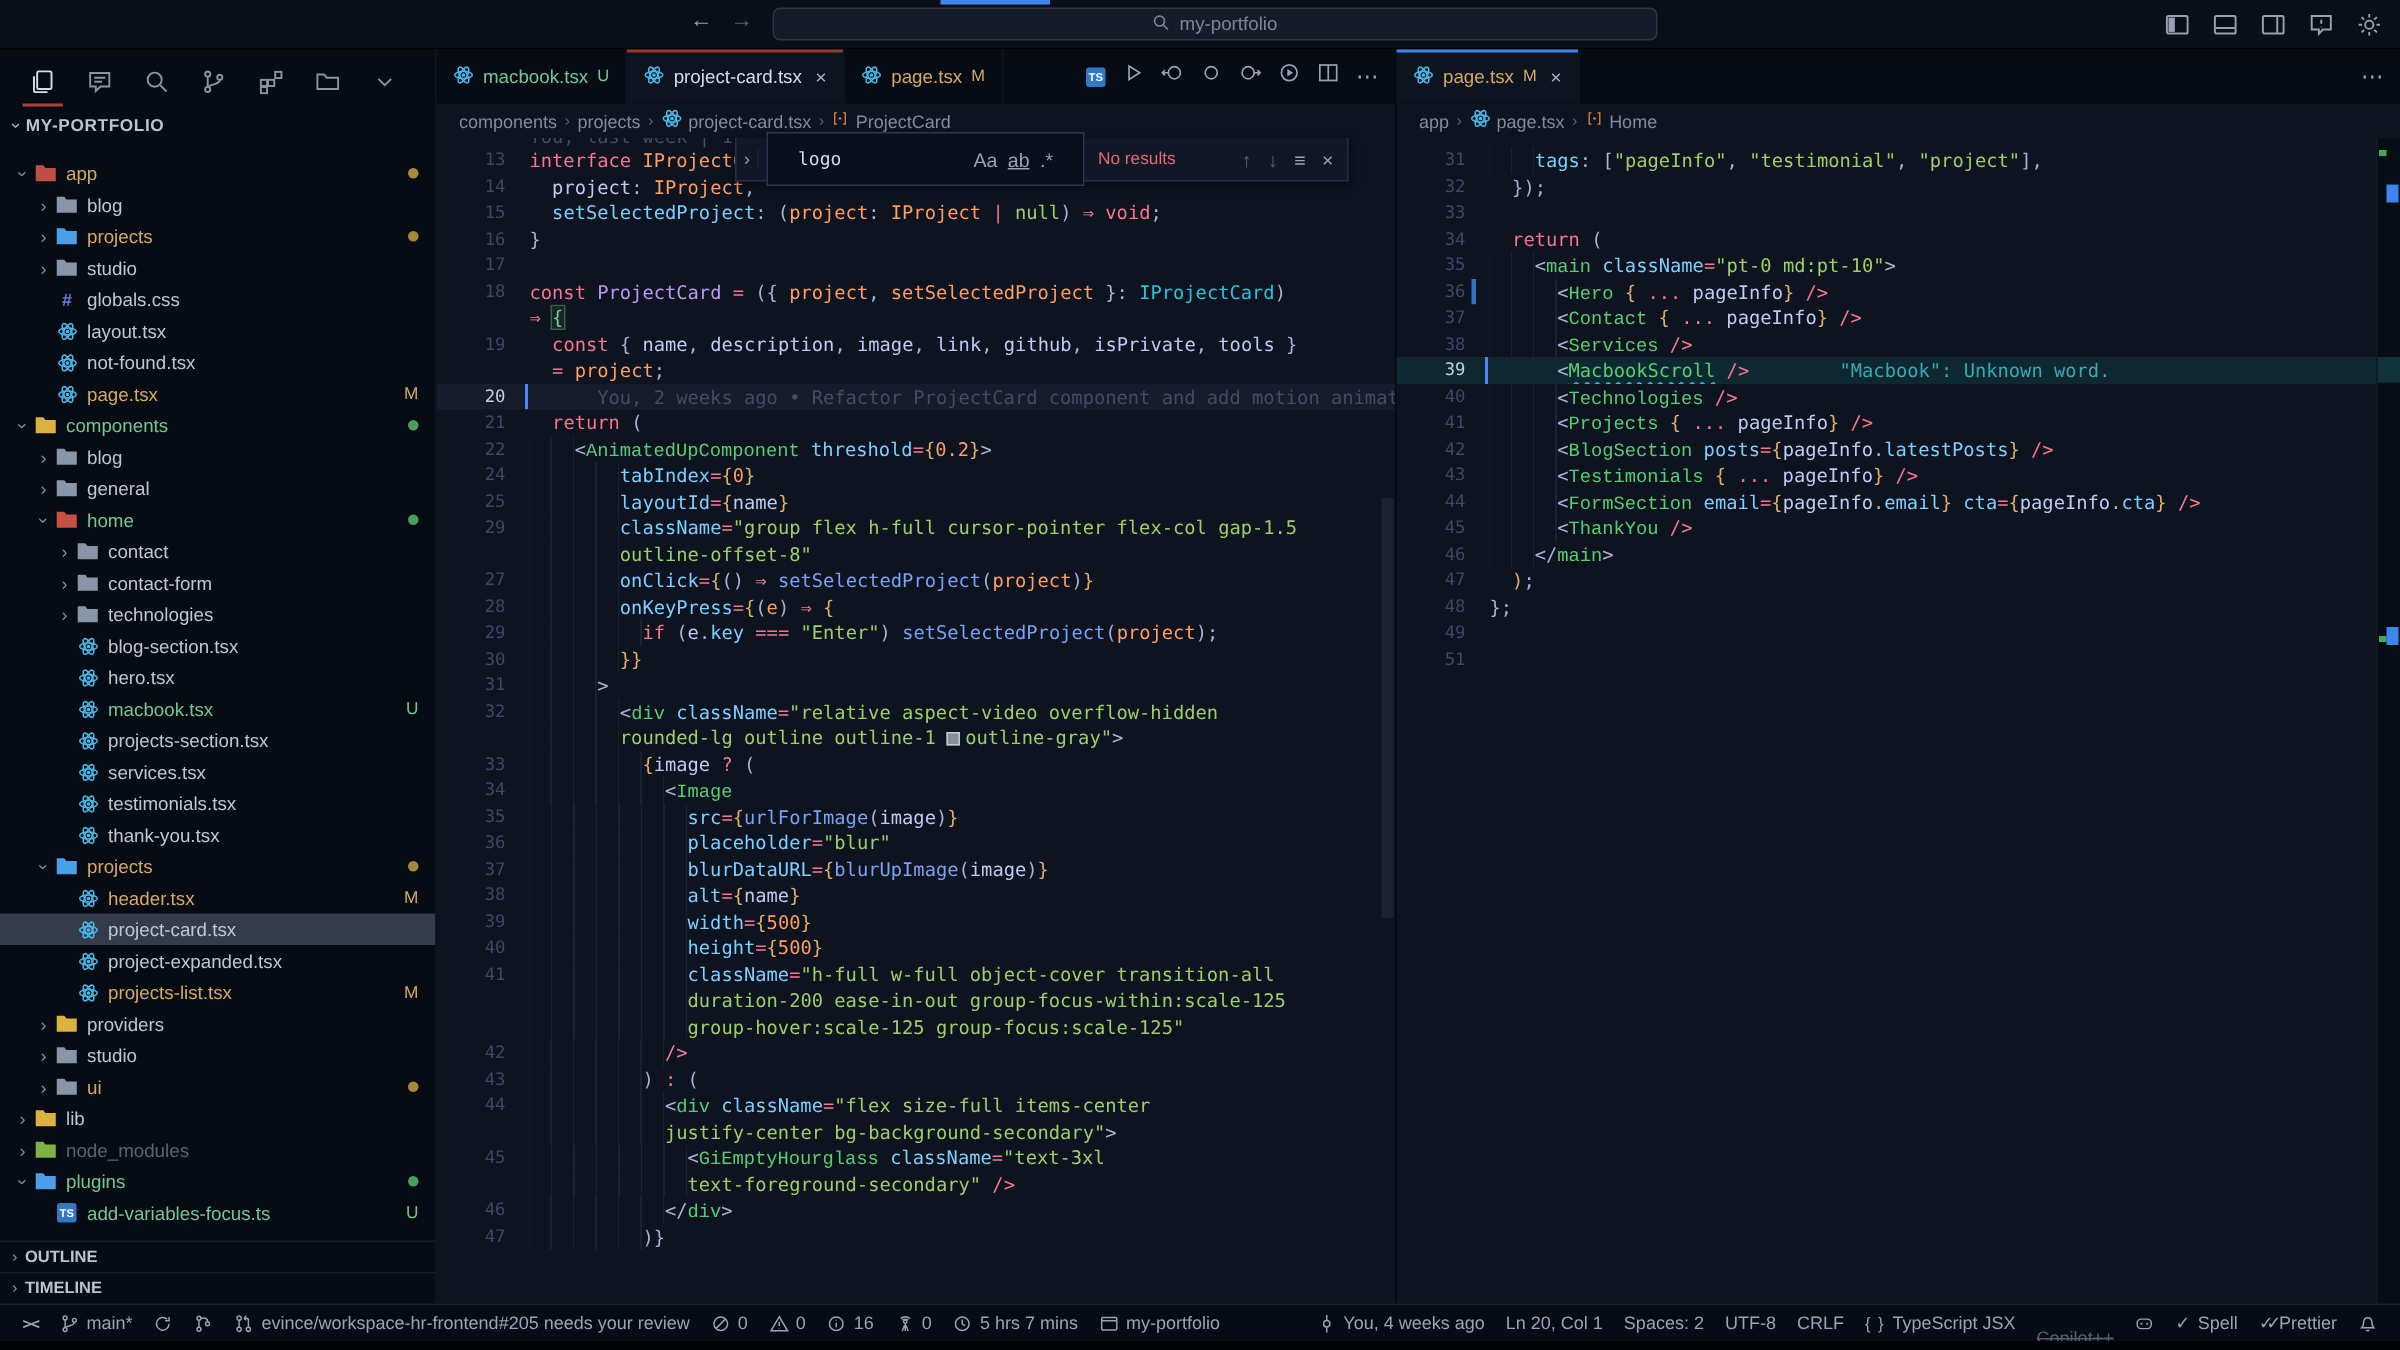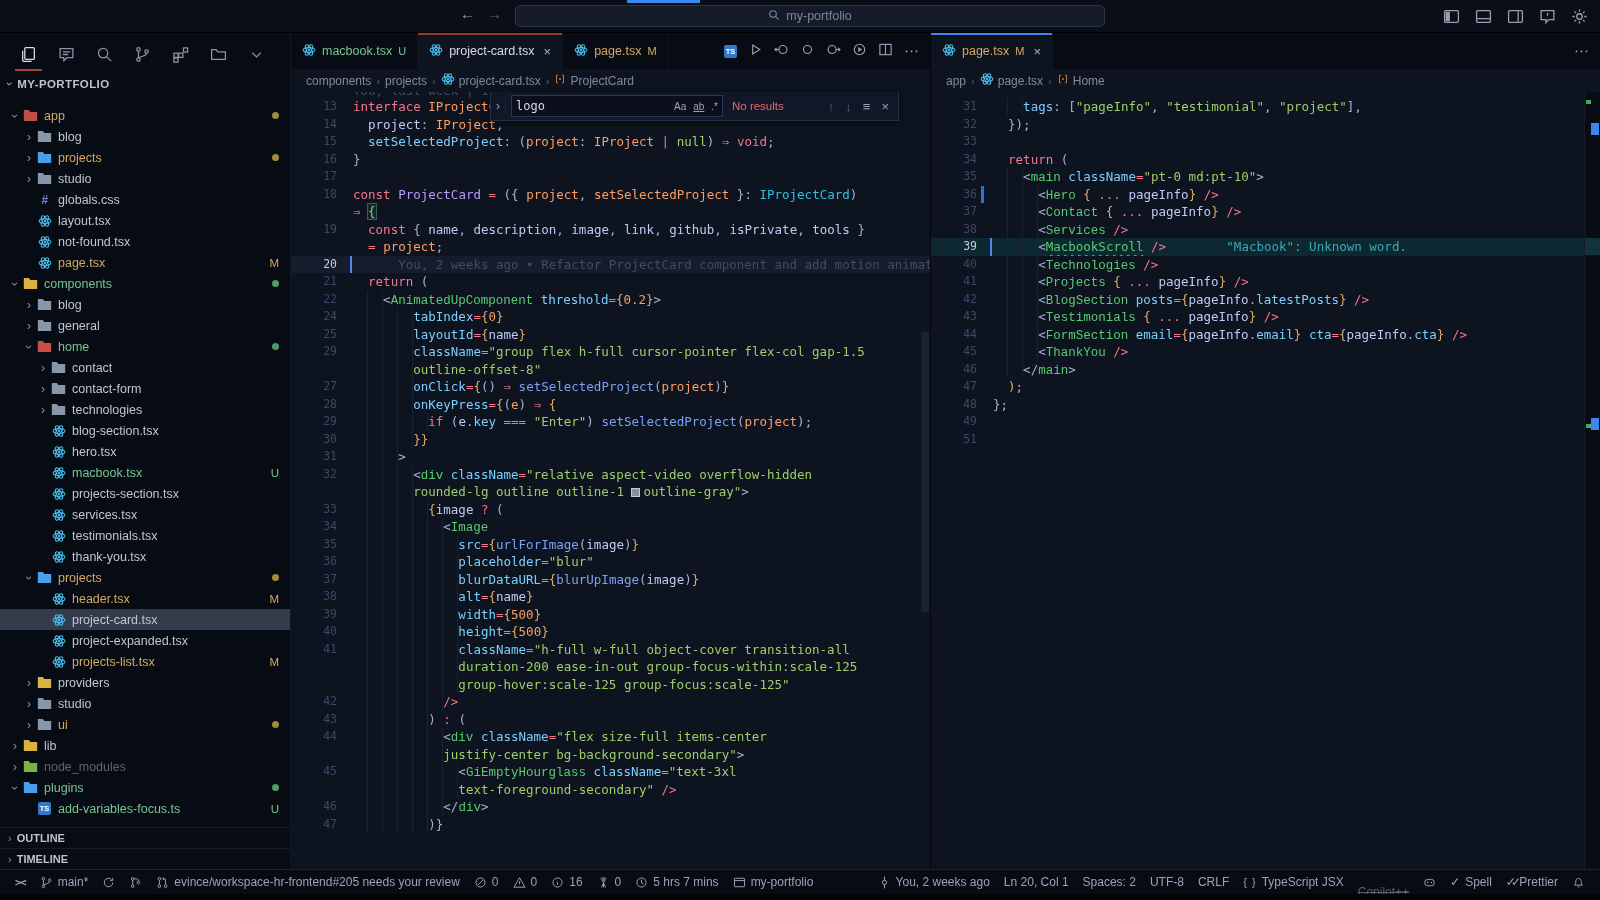--- a/index.html
+++ b/index.html
@@ -103,25 +103,25 @@
   .tk-sw { display:inline-block; width:9px; height:9px; background:#8a9099;
     border:1px solid #c5cad2; margin-right:3px; vertical-align:-1px; }
 
   
   .findw { position:absolute; left:199px; top:59px; width:409px; height:29px;
     background:#111726; border:1px solid #262e44; border-top:none;
     box-shadow:0 2px 6px rgba(0,0,0,.5); display:flex; align-items:center;
     font-size:12px; color:#9aa3b5; z-index:5; }
   .findw .fchev { width:15px; text-align:center; color:#98a0b4; font-size:12px;
     border-right:1px solid #1a2133; }
-  .find-input { display:flex; align-items:center; width:212px; height:22px; margin-left:5px;
-    background:#0a0f1b; border:1px solid #2a3653; padding:0 4px; }
+  .find-input { display:flex; align-items:center; width:212px; height:36px; margin-left:5px;
+    background:#0a0f1b; border:1px solid #2a3653; padding:0 20px; }
   .find-input .q { color:#d8dce8; font-family:"DejaVu Sans Mono", monospace;
     font-size:12px; flex:1; }
-  .find-input .tog { font-size:10px; color:#9aa3b5; margin-left:7px; }
+  .find-input .tog { font-size:13px; color:#9aa3b5; margin-left:7px; }
   .tog.u { text-decoration:underline; }
   .noresults { color:#e56973; margin-left:9px; font-size:11.5px; }
   .fbtns { margin-left:auto; display:flex; gap:11px; padding-right:9px; font-size:13px; }
   .fbtns .dim { color:#596180; }
 
   
   .sb1 { position:absolute; right:1px; top:240px; width:8px; height:280px;
     background:rgba(118,130,160,.13); }
   .ruler { position:absolute; right:0; top:0; bottom:0; width:16px;
     background:rgba(4,7,12,.55); border-left:1px solid #141a26; }
@@ -958,21 +958,21 @@
         </span>
       </div>
     <div class="sb-right" id="sb-right">
         <span class="sitem">
           <span>
             <svg width="13" height="13" viewBox="0 0 16 16" fill="none" stroke="currentColor" stroke-width="1.2">
               <circle cx="8" cy="8" r="2.6"></circle>
               <path d="M8 0.8v4.6M8 10.6v4.6"></path>
             </svg>
           </span>
-          <span class="">You, 2 weeks ago</span>
+          <span class="">You, 4 weeks ago</span>
         </span>
         <span class="sitem">
           <span class="">Ln 20, Col 1</span>
         </span>
         <span class="sitem">
           <span class="">Spaces: 2</span>
         </span>
         <span class="sitem">
           <span class="">UTF-8</span>
         </span>

